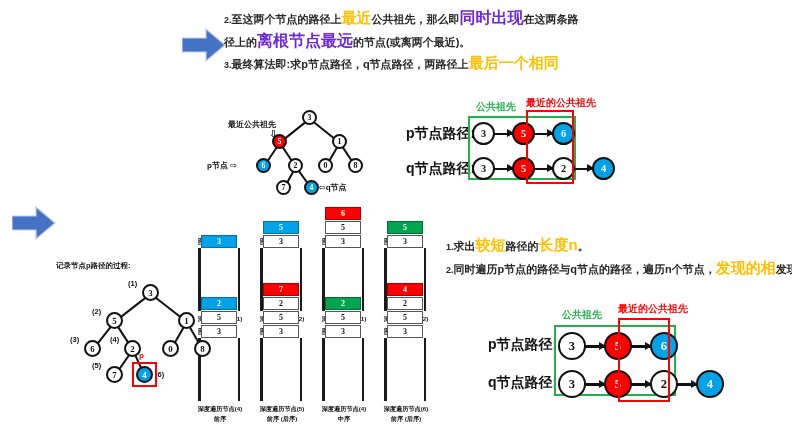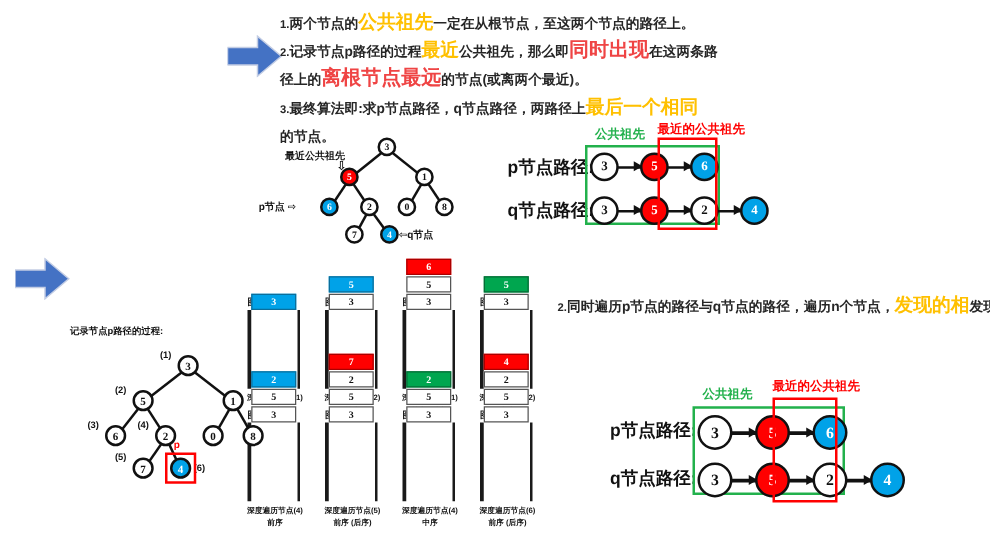--- a/index.html
+++ b/index.html
@@ -15,21 +15,21 @@
   
   .blue-arrow{position:absolute;}
   .blue-arrow svg{display:block;}
 
   
   .notes{position:absolute;color:#262626;font-weight:bold;line-height:1.42;}
   .notes .line{white-space:nowrap;}
   .num{font-size:9px;font-weight:bold;}
   .t{font-size:11px;}
   .hl-lg{color:#FFC000;font-size:15px;line-height:1;}
-  .hl-xl{color:#ef4444;font-size:16px;line-height:1;}
+  .hl-xl{color:#6d28d9;font-size:16px;line-height:1;}
 
   
   .node{
     position:absolute;
     border:2px solid #111;
     border-radius:50%;
     background:#fff;
     box-sizing:border-box;
     display:flex;align-items:center;justify-content:center;
     font-size:8px;font-weight:bold;color:#111;
@@ -90,33 +90,27 @@
 <body>
 
 <div class="blue-arrow" style="left:182px;top:28px;">
   <svg width="44" height="34" viewBox="0 0 44 34" aria-hidden="true">
     <polygon points="0,10 24,10 24,1 43,17 24,33 24,24 0,24" fill="#4472C4" stroke="#c3cde4" stroke-width="1.2"></polygon>
   </svg>
 </div>
 
 <div class="notes" style="left:224px;top:7px;width:350px;">
   <div class="line">
-    <span class="num">1.</span><span class="t">两个节点的</span><span class="hl-lg">公共祖先</span><span class="t">一定在从根节点，至这两个节点的路径上。</span>
-  </div>
-  <div class="line">
-    <span class="num">2.</span><span class="t">记录节点p路径的过程</span><span class="hl-lg">最近</span><span class="t">公共祖先，那么即</span><span class="hl-xl">同时出现</span><span class="t">在这两条路</span>
+    <span class="num">2.</span><span class="t">至这两个节点的路径上</span><span class="hl-lg">最近</span><span class="t">公共祖先，那么即</span><span class="hl-xl">同时出现</span><span class="t">在这两条路</span>
   </div>
   <div class="line">
     <span class="t">径上的</span><span class="hl-xl">离根节点最远</span><span class="t">的节点(或离两个最近)。</span>
   </div>
   <div class="line">
     <span class="num">3.</span><span class="t">最终算法即:求p节点路径，q节点路径，两路径上</span><span class="hl-lg">最后一个相同</span>
-  </div>
-  <div class="line">
-    <span class="t">的节点。</span>
   </div>
 </div>
 
 <div class="abs" id="topTree" style="left:232px;top:110px;width:150px;height:86px;">
   <div class="cap" style="left:-4px;top:9px;">最近公共祖先</div>
   <div class="cap" style="left:37px;top:18px;font-size:10px;">⇩</div>
   <div class="cap" style="left:-25px;top:50px;"><span>p节点</span> <span>⇨</span></div>
   <div class="cap" style="left:87px;top:72px;"><span>⇦</span><span>q节点</span></div>
 <div class="edge" style="left: 77.5px; top: 7.5px; width: 38.4187px; transform: rotate(141.34deg);"></div>
     <div class="edge" style="left: 77.5px; top: 7.5px; width: 38.4187px; transform: rotate(38.6598deg);"></div>
@@ -319,20 +313,23 @@
       </div>
       <div class="caption">
         <div>深度遍历节点(6)</div>
         <div>前序 (后序)</div>
       </div>
     </div>
   </div>
 
 <div class="notes" style="left:446px;top:234px;width:340px;">
   <div class="line">
+    <span class="num">1.</span><span class="t">求出</span><span class="hl-lg">较短</span><span class="t">路径的</span><span class="hl-lg">长度n</span><span class="t">。</span>
+  </div>
+  <div class="line">
     <span class="num">2.</span><span class="t">同时遍历p节点的路径与q节点的路径，遍历n个节点，</span><span class="hl-lg">发现的相</span><span class="t">发现的相</span>
   </div>
 </div>
 
 <div class="chain" id="botChain" style="left:496px;top:306px;width:280px;height:96px;">
   <div class="lbl-green" style="left:66px;top:2px;">公共祖先</div>
   <div class="lbl-red" style="left:122px;top:-4px;">最近的公共祖先</div>
   <div class="box-green" style="left:58px;top:19px;width:122px;height:71px;"></div>
   <div class="box-red" style="left:122px;top:12px;width:52px;height:84px;"></div>
   <div class="rowlabel" style="left:-8px;top:30px;">p节点路径:</div>

